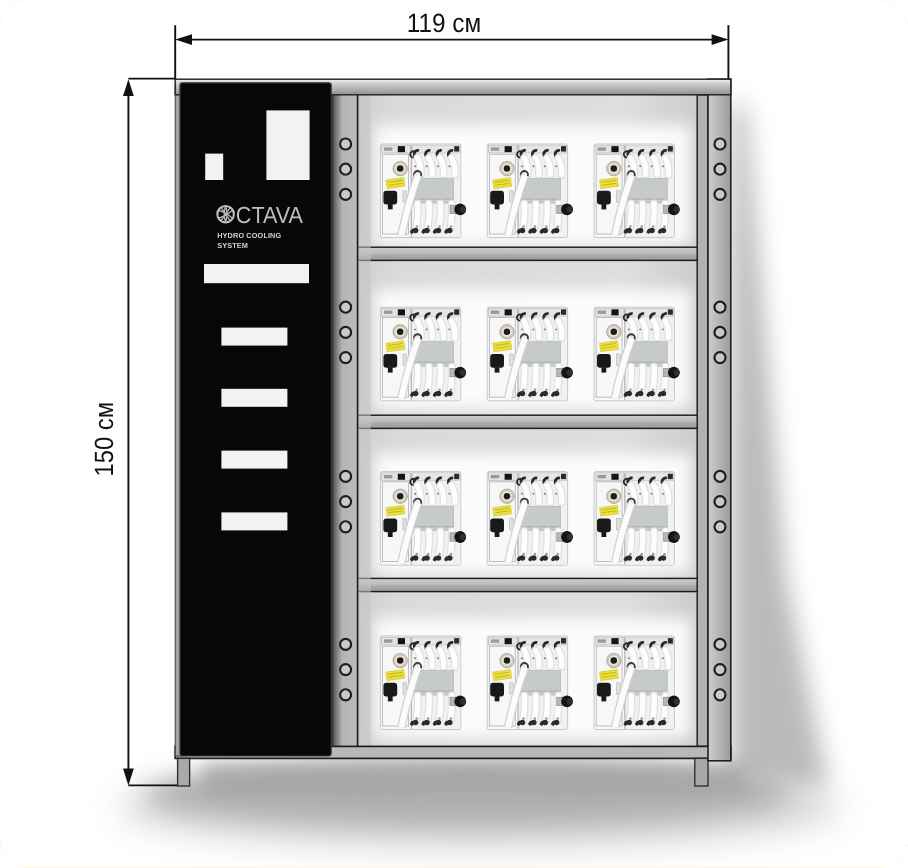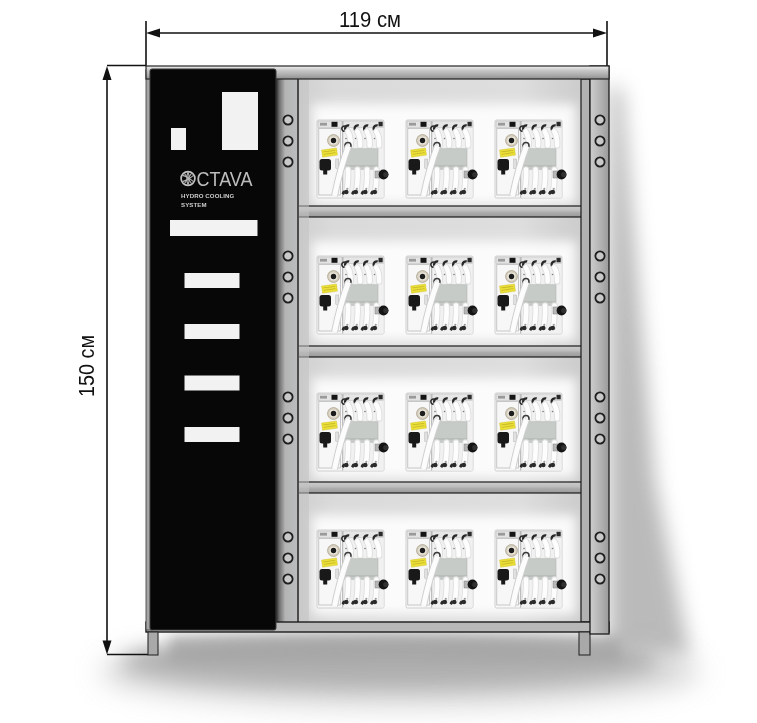--- a/index.html
+++ b/index.html
@@ -1,17 +1,17 @@
 <!DOCTYPE html>
 <html><head>
 <meta charset="utf-8">
 <style>
   html,body{margin:0;padding:0;background:#ffffff;}
   #stage{position:relative;width:757px;height:723px;background:#fde047;overflow:hidden;
-         font-family:"Liberation Sans", sans-serif;}
+         font-family:"Liberation Sans", sans-serif;border-radius:24px;}
 </style>
 </head>
 <body>
 <div id="stage">
 <svg width="757" height="723" viewBox="0 0 757 723">
 <defs>
   <linearGradient id="railG" x1="0" y1="0" x2="0" y2="1">
     <stop offset="0" stop-color="#efefef"></stop>
     <stop offset="0.35" stop-color="#c6c6c6"></stop>
     <stop offset="0.7" stop-color="#ababab"></stop>

